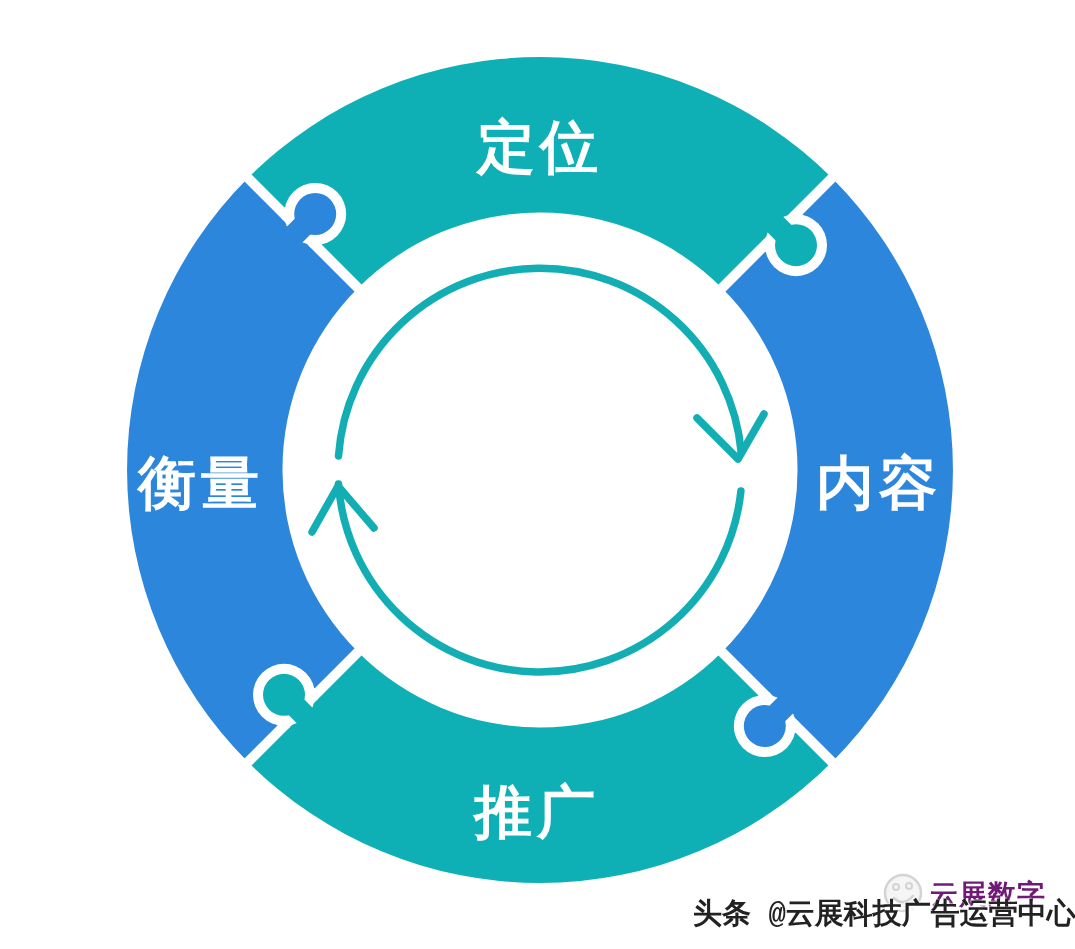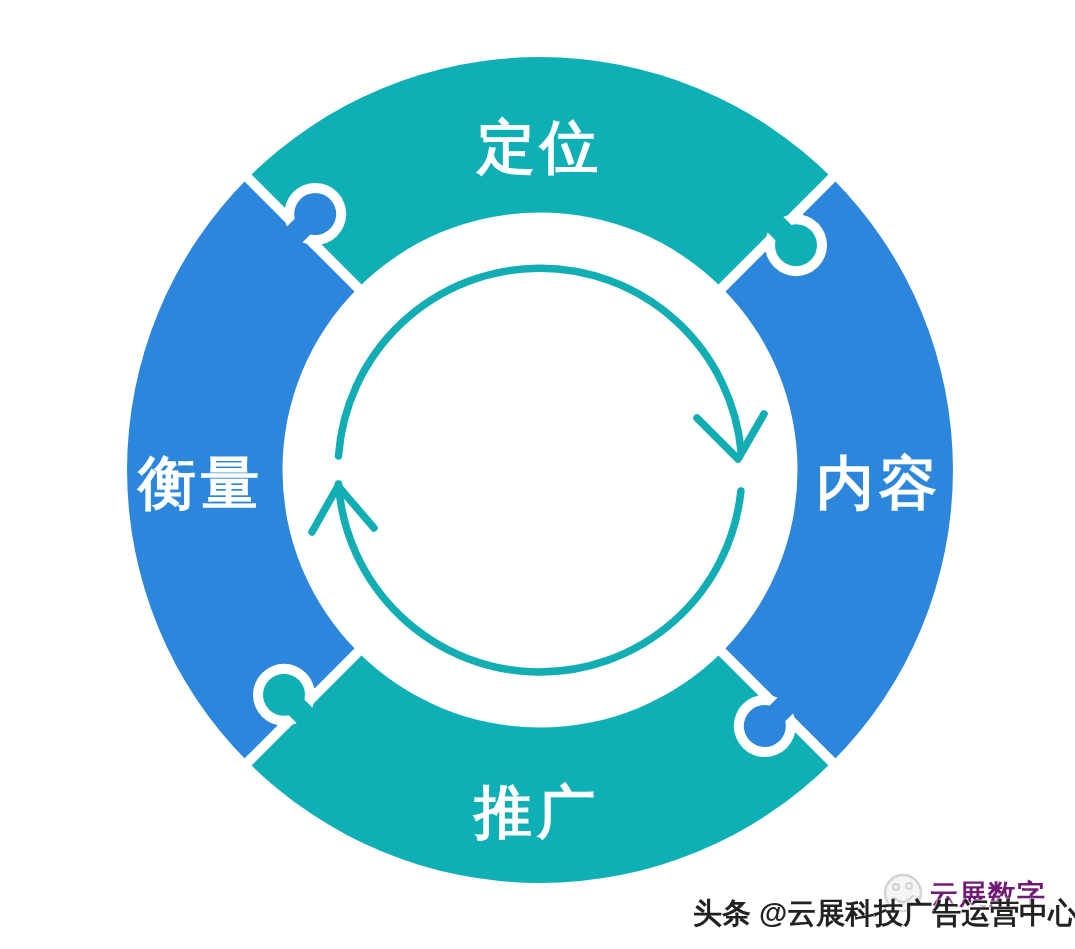--- a/index.html
+++ b/index.html
@@ -7,20 +7,21 @@
     padding: 0;
     background: #ffffff;
     font-family: "Liberation Sans", "DejaVu Sans", sans-serif;
   }
   .stage {
     position: relative;
     width: 1075px;
     height: 949px;
     background: #ffffff;
     overflow: hidden;
+    font-family: Liberation Mono, monospace;
   }
   .stage svg.diagram {
     position: absolute;
     left: 0;
     top: 0;
   }
   .seg-label {
     font-size: 58px;
     font-weight: 700;
     letter-spacing: 5px;

